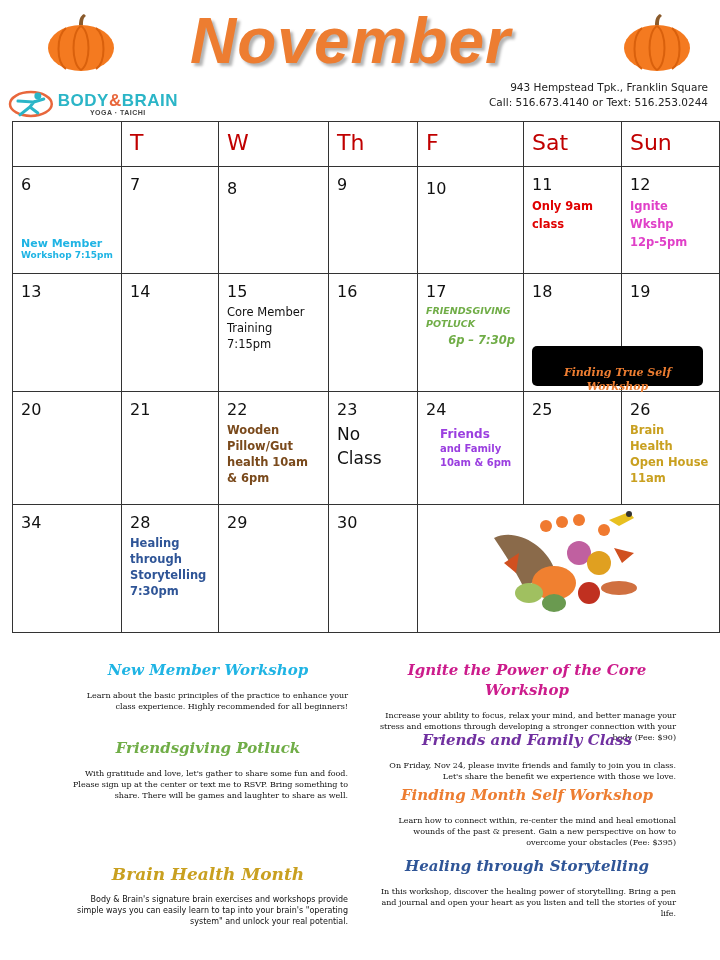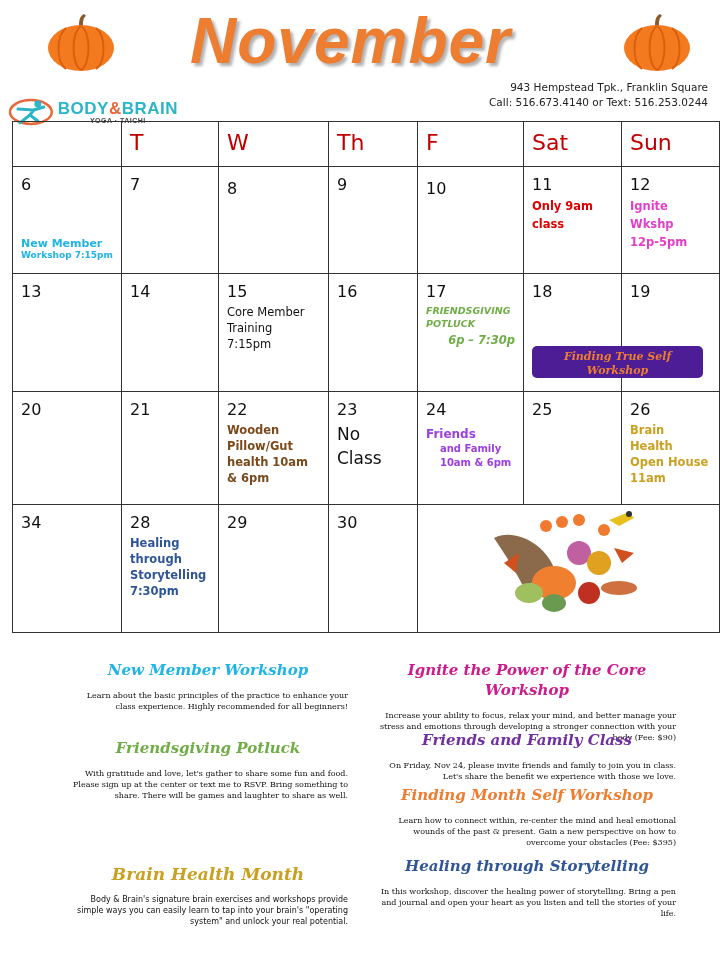--- a/index.html
+++ b/index.html
@@ -1,33 +1,33 @@
 <!DOCTYPE html>
 <html><head>
 <meta charset="utf-8">
 <style>
   * { box-sizing: border-box; margin: 0; padding: 0; }
   body { width: 720px; height: 960px; background: #ffffff; position: relative; overflow: hidden; font-family: "DejaVu Sans", sans-serif; color: #111; }
   .abs { position: absolute; }
   .title { left: 190px; top: 4px; font-family: "Liberation Sans", sans-serif; font-weight: bold; font-style: italic; font-size: 64px; color: #ed7d31; text-shadow: 3px 3px 3px rgba(0,0,0,0.3); letter-spacing: 1px; }
   .pumpkin { width: 70px; height: 60px; }
-  .logo { left: 8px; top: 96px; width: 170px; height: 32px; display: flex; align-items: center; }
+  .logo { left: 8px; top: 88px; width: 170px; height: 32px; display: flex; align-items: center; }
   .logo-text { display: flex; flex-direction: column; align-items: center; margin-left: 4px; }
   .logo-main { font-family: "Liberation Sans", sans-serif; font-size: 17px; font-weight: bold; color: #2bb5c7; letter-spacing: 0.5px; line-height: 17px; }
   .logo-main .amp { color: #e8673c; }
   .logo-sub { font-family: "Liberation Sans", sans-serif; font-size: 7px; color: #444; letter-spacing: 0.5px; font-weight: bold; }
   .address { right: 12px; top: 80px; text-align: right; font-family: "DejaVu Sans", sans-serif; font-size: 10.5px; color: #222; line-height: 15px; }
   table.cal { position: absolute; left: 12px; top: 121px; border-collapse: collapse; table-layout: fixed; }
   table.cal td { border: 1.5px solid #333; vertical-align: top; padding: 8px 8px; font-family: "DejaVu Sans", sans-serif; position: relative; }
   .dow { color: #c00000; font-size: 22px; font-family: "Liberation Sans", sans-serif; padding-top: 8px !important; }
   .dnum { font-size: 16px; color: #111; display: block; line-height: 20px; }
   .ev { font-size: 11.5px; line-height: 16px; font-weight: bold; display: block; margin-top: 2px; }
   .ev.norm { font-weight: normal; }
   .ev.big { font-size: 17px; font-weight: normal; line-height: 24px; }
-  .finding-badge { left: 532px; top: 346px; width: 171px; height: 32px; background: #4c1d95; border-radius: 5px; text-align: center; font-family: "DejaVu Serif", serif; font-style: italic; font-weight: bold; font-size: 11px; color: #ed7d31; line-height: 14px; padding-top: 4px; }
+  .finding-badge { left: 532px; top: 346px; width: 171px; height: 40px; background: #000000; border-radius: 5px; text-align: center; font-family: "DejaVu Serif", serif; font-style: italic; font-weight: bold; font-size: 11px; color: #ed7d31; line-height: 14px; padding-top: 20px; }
   .cornucopia { left: 484px; top: 508px; width: 160px; height: 110px; }
   .desc { position: absolute; text-align: center; }
   .desc h3 { font-family: "DejaVu Serif", serif; font-style: italic; font-weight: bold; font-size: 15px; line-height: 20px; }
   .desc p { font-family: "DejaVu Serif", serif; font-size: 8px; line-height: 11px; color: #111; margin-top: 10px; text-align: right; }
   .desc p.sans { font-family: "DejaVu Sans", sans-serif; }
 </style>
 </head>
 <body>
 
 <svg class="abs pumpkin" style="left:46px;top:12px;" viewBox="0 0 70 60">
@@ -146,21 +146,21 @@
     <td>
       <span class="dnum">22</span>
       <span class="ev" style="color:#7a4a1c;width:92px;">Wooden Pillow/Gut health 10am &amp; 6pm</span>
     </td>
     <td>
       <span class="dnum">23</span>
       <span class="ev big" style="color:#111;width:50px;">No Class</span>
     </td>
     <td>
       <span class="dnum">24</span>
-      <span class="ev" style="color:#9b3fe0;font-size:12px;margin-top:6px;">Friends</span>
+      <span class="ev" style="color:#9b3fe0;margin-left:14px;font-size:12px;margin-top:6px;">Friends</span>
       <span class="ev" style="color:#9b3fe0;margin-left:14px;font-size:10px;line-height:14px;width:72px;margin-top:0;">and Family 10am &amp; 6pm</span>
     </td>
     <td>
           <span class="dnum">25</span>
         </td>
     <td>
       <span class="dnum">26</span>
       <span class="ev" style="color:#c9a020;width:80px;">Brain Health Open House 11am</span>
     </td>
   </tr>

